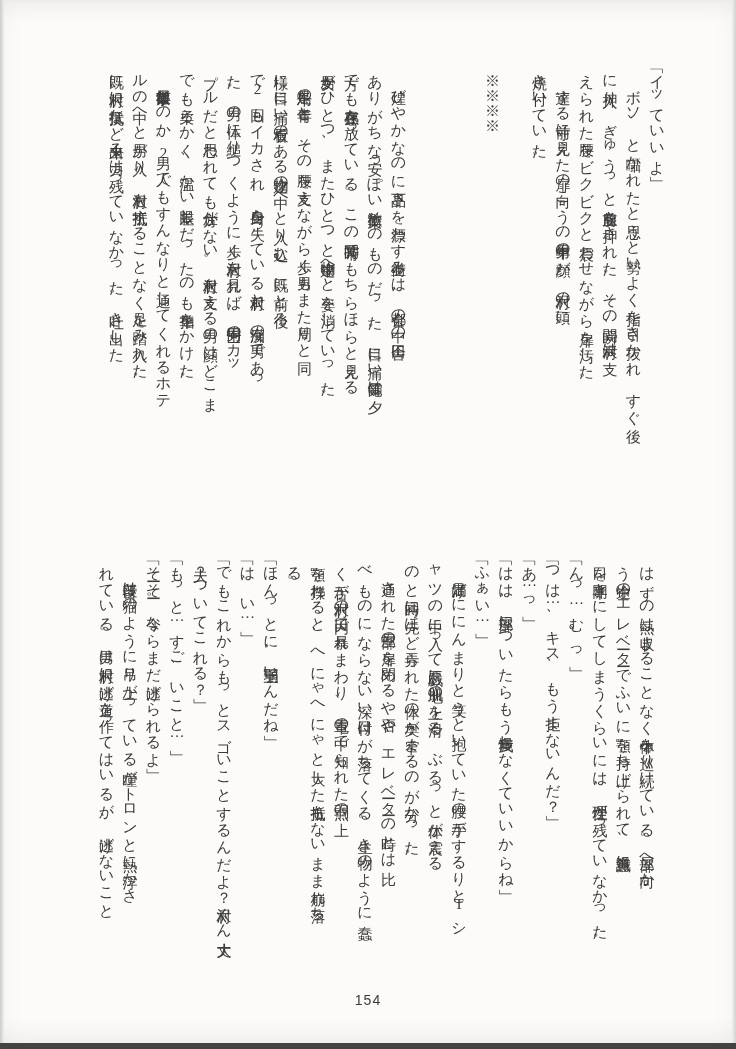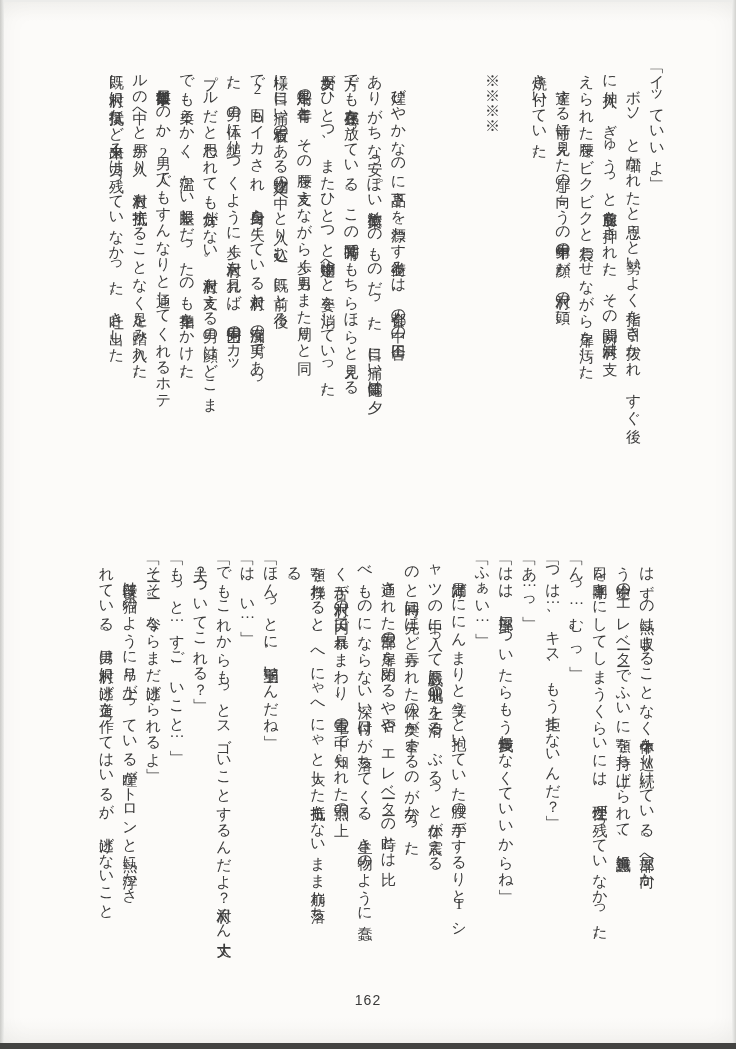--- a/index.html
+++ b/index.html
@@ -112,14 +112,14 @@
       <p class="tcol">「ほんっとに、上顎弱いんだね」</p>
       <p class="tcol">「は、い…」</p>
       <p class="tcol">「でもこれからもっとスゴいことするんだよ？沢村くん大丈</p>
       <p class="tcol">夫？ついてこれる？」</p>
       <p class="tcol">「もっと…すご、いこと…」</p>
       <p class="tcol">「そーそー。今ならまだ逃げられるよ」</p>
       <p class="tcol">　普段は猫のように吊り上がっている瞳がトロンと熱に浮かさ</p>
       <p class="tcol">れている。男は沢村に逃げ道を作ってはいるが、逃げないこと</p>
     </div>
 
-  <div class="page-number">162</div>
+  <div class="page-number">154</div>
 </div>
 
 </body></html>

